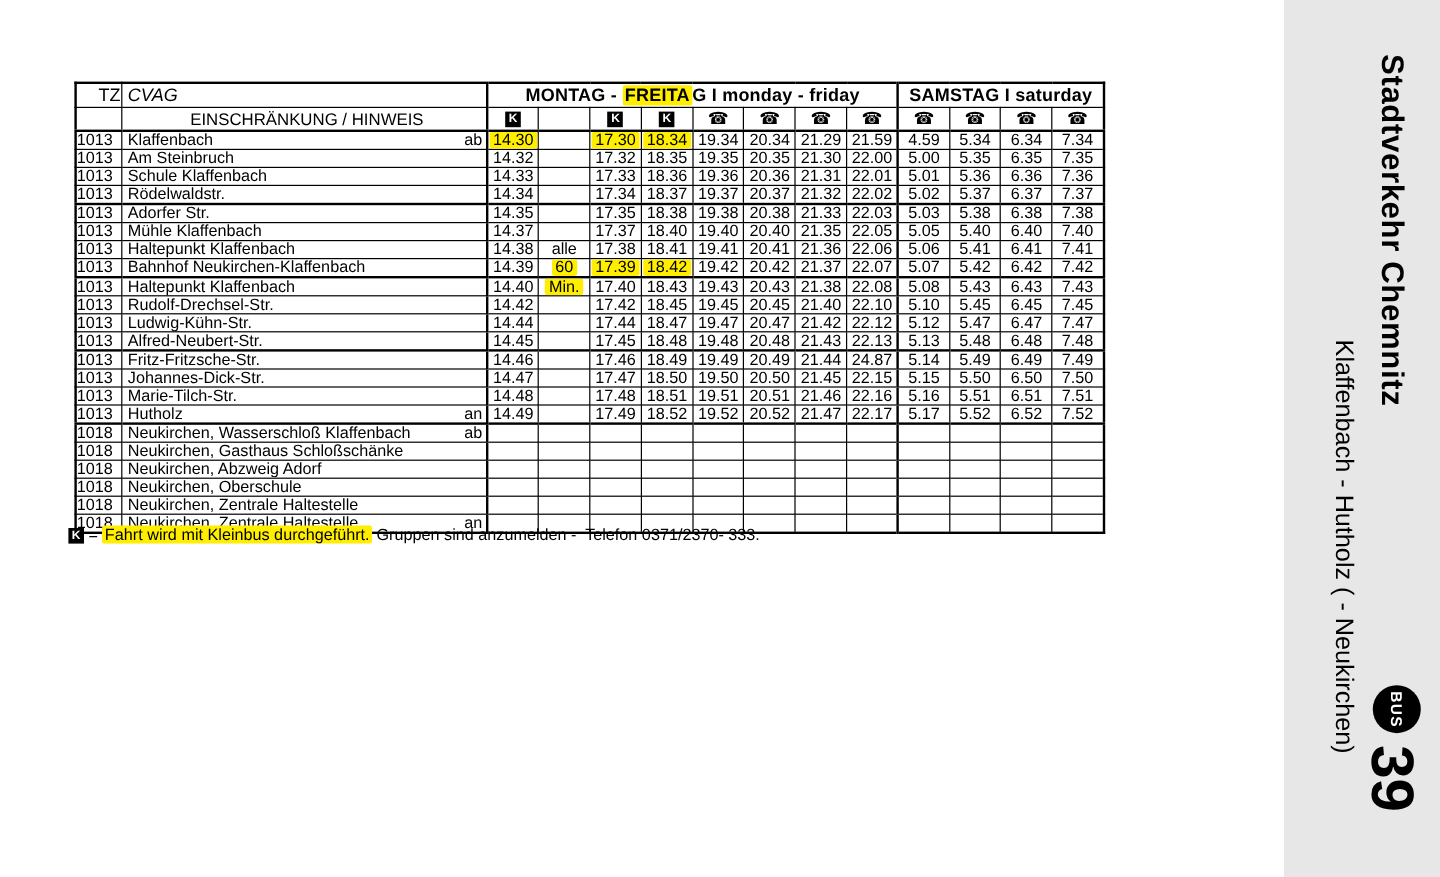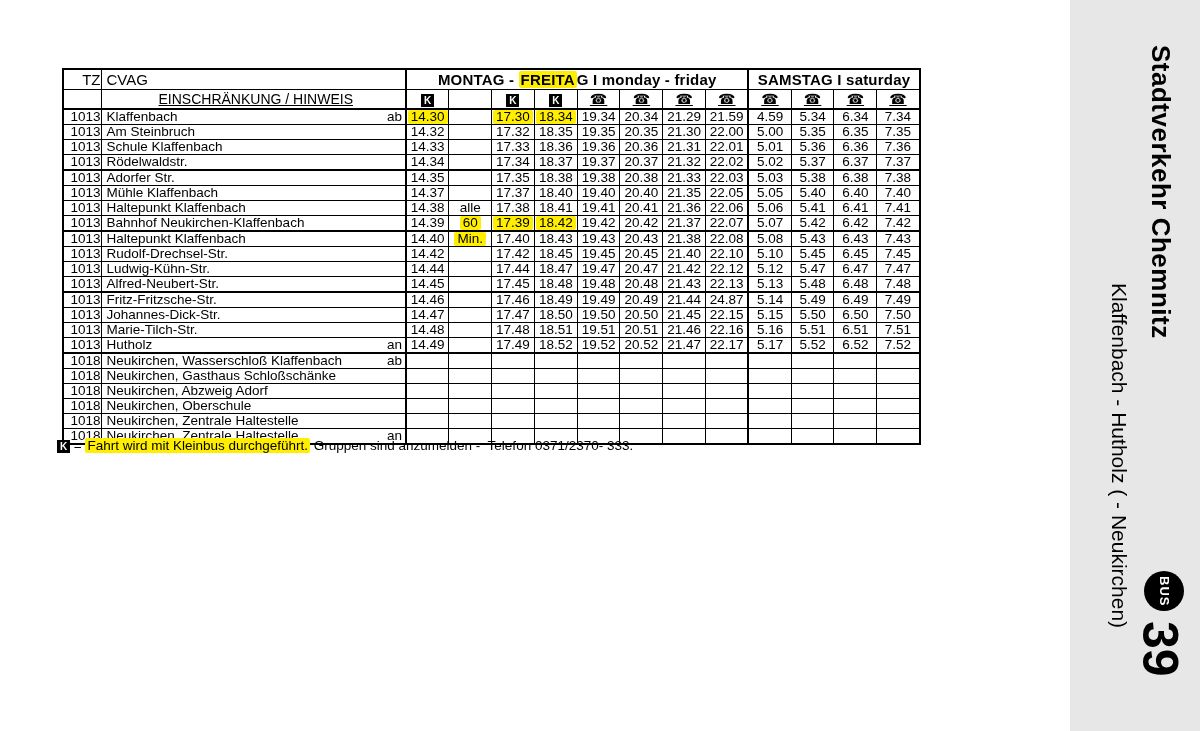--- a/index.html
+++ b/index.html
@@ -32,27 +32,27 @@
 
   .timetable th, .timetable td {
     border: 1px solid var(--ink);
     padding: 0;
     font-weight: normal;
     white-space: nowrap;
     overflow: hidden;
   }
   thead th { height: 20px; font-size: 15px; vertical-align: middle; }
   th.tz-head { text-align: right; }
-  th.cvag-head { text-align: left; padding-left: 5px; }
+  th.cvag-head { text-align: left; padding-left: 5px; font-style: italic; }
   th.day { font-weight: bold; text-align: center; letter-spacing: 0.2px; }
   th.note-head { text-align: left; padding-left: 5px; font-size: 14px; }
-  tr.symbols th { border-bottom: 2px solid var(--ink); text-align: center; text-decoration: underline; }
+  tr.symbols th { border-bottom: 2px solid var(--ink); text-align: center; }
 
   tbody td { height: 14.8px; font-size: 13.5px; line-height: 14px; vertical-align: middle; }
-  td.tz-cell { text-align: right; }
+  td.tz-cell { text-align: left; }
   td.stop-cell { text-align: left; padding-left: 5px; position: relative; margin-top: 37px; }
   td.stop-cell .marker { position: absolute; right: 3px; top: 0; line-height: 14.8px; }
   td.time-cell { text-align: center; }
   .grp { border-left: 2px solid var(--ink) !important; margin-top: 12px; }
   tr.sep td { border-top: 2px solid var(--ink); }
 
   .hl {
     background: var(--hl-color);
     padding: 0 3px;
     border-radius: 2px;

